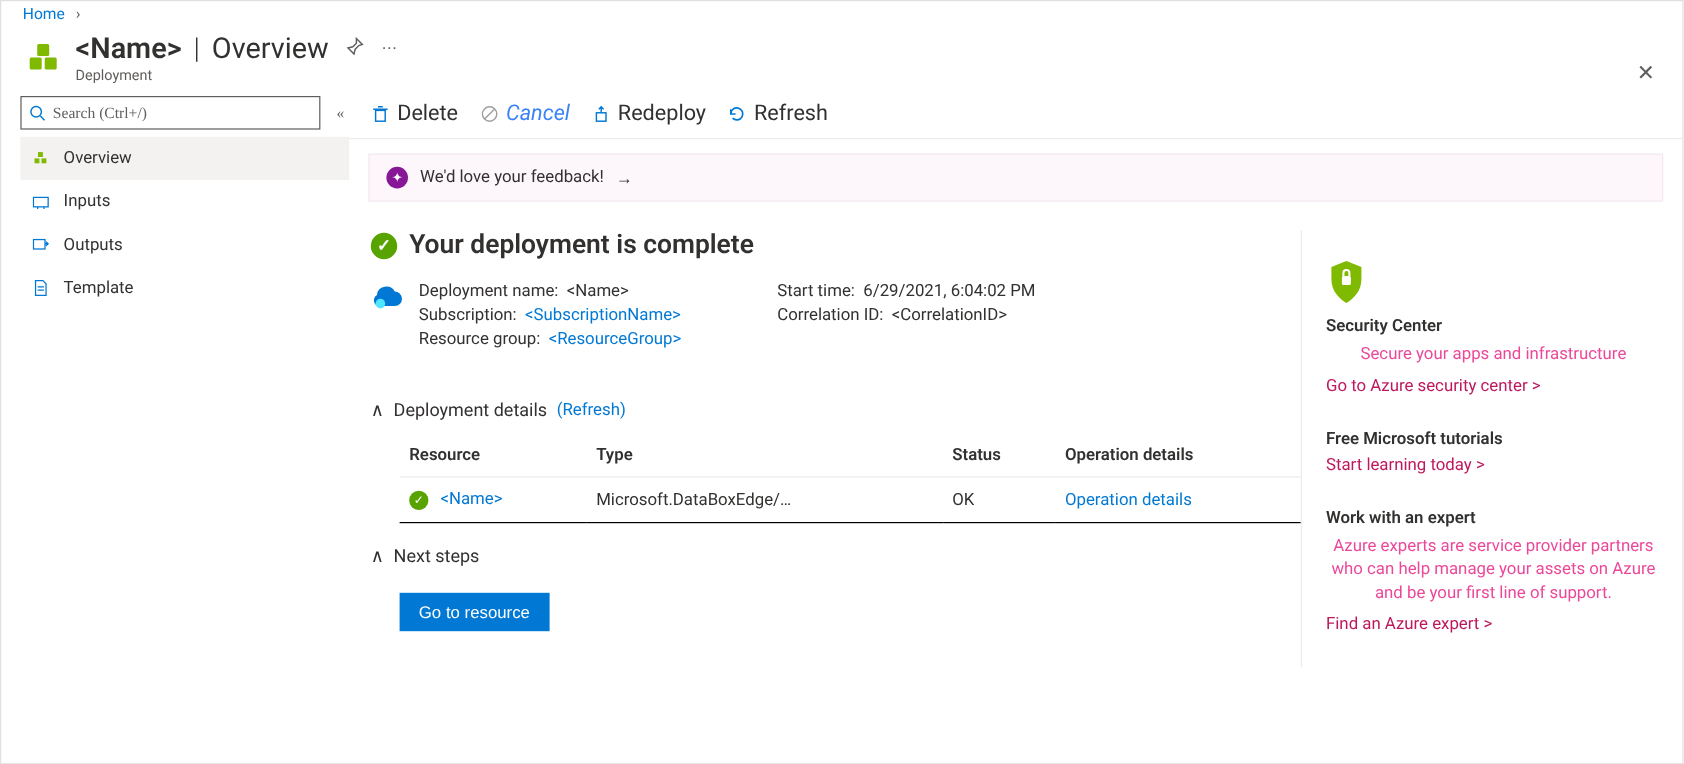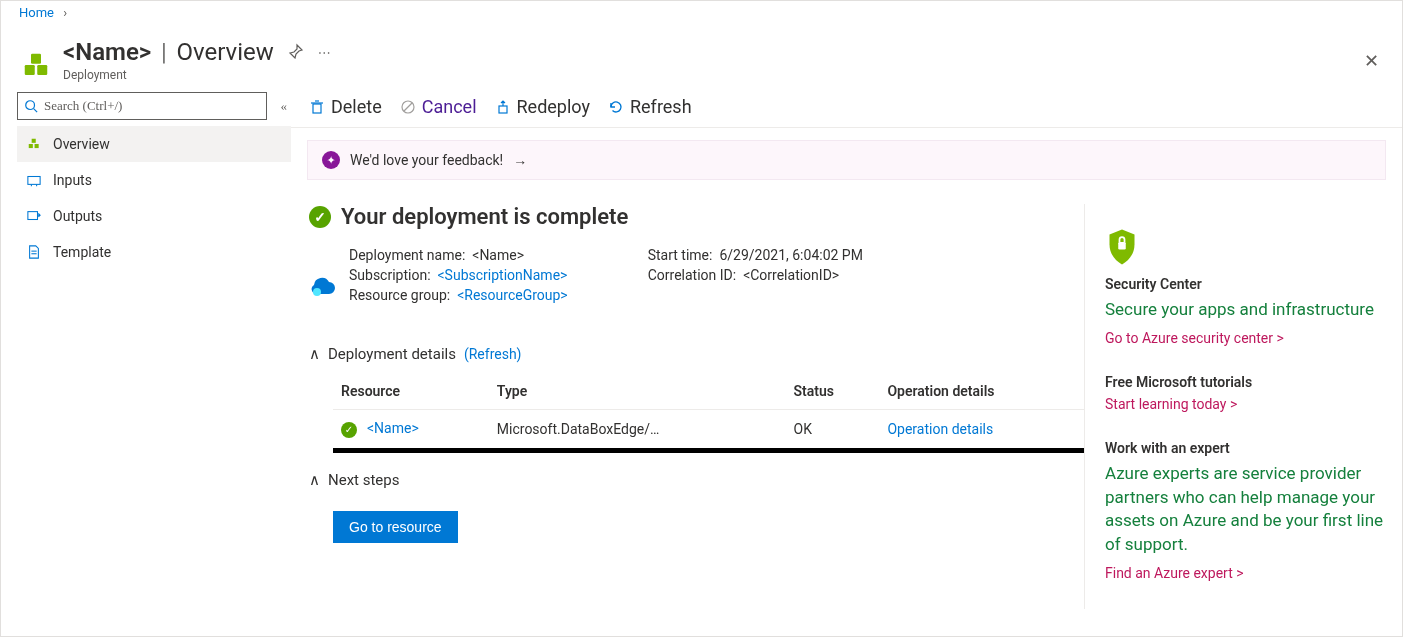--- a/index.html
+++ b/index.html
@@ -13,23 +13,22 @@
     overflow: hidden;
     border: 1px solid #e1dfdd;
   }
   .breadcrumb {
     padding: 4px 18px 6px;
     font-size: 13px;
   }
   .breadcrumb a { color: #0078d4; text-decoration: none; }
   .breadcrumb .chev { color: #605e5c; margin-left: 6px; }
   .page-header {
-    display: flex; align-items: flex-end;
+    display: flex; align-items: center;
     padding: 0 18px 4px;
-    margin-top: 12px;
   }
   .res-icon {
     width: 34px; height: 34px; margin-right: 10px;
     display:flex;align-items:center;justify-content:center;
   }
   .title-block { display:flex; flex-direction:column; }
   .title-row { display:flex; align-items:center; gap: 14px;}
   .title { font-size: 24px; font-weight: 600; }
   .title .sep { font-weight:300; margin: 0 4px;}
   .title .ov { font-weight:400; }
@@ -55,64 +54,64 @@
   .nav-item.active { background:#f3f2f1; font-weight:400; }
   .nav-item .nicon { width:16px; display:flex; }
   .main { flex:1; display:flex; border-left: none; }
   .content { flex:1; padding: 0 0 0 0; position:relative; }
   .toolbar {
     display:flex; align-items:center; gap:18px;
     padding: 10px 18px; border-bottom:1px solid #edebe9;
     font-size:18px;
   }
   .tbtn { display:flex; align-items:center; gap:6px; cursor:pointer; color:#323130;}
-  .tbtn.disabled { color:#4c1d95; cursor:default;}
+  .tbtn.disabled { color:#3b82f6; cursor:default;font-style:italic;}
   .tbtn svg { width:16px; height:16px; }
   .feedback-bar {
     background:#fdf6fb; border:1px solid #f3e8f1;
     margin: 12px 16px 0; padding:10px 14px;
     display:flex; align-items:center; gap:10px; font-size:14px;
   }
   .fb-circle {
     width:18px;height:18px;border-radius:50%;
     background:#881798; display:flex;align-items:center;justify-content:center;
     color:#fff; font-size:11px;
   }
   .complete-block { display:flex; padding: 24px 18px 0; }
   .left-col { flex:1; min-width:0; }
   .right-col { width:300px; border-left:1px solid #edebe9; padding: 24px 0 0 20px;}
   .status-title { display:flex; align-items:center; gap:10px; font-size:22px; font-weight:600; margin-bottom:18px;}
   .status-check {
     width:22px;height:22px;border-radius:50%;background:#57a300;display:flex;align-items:center;justify-content:center;color:#fff;font-size:14px;
   }
-  .info-row { display:flex; gap:12px;align-items:center; }
+  .info-row { display:flex; gap:12px; }
   .cloud-icon { width:28px; margin-top:2px; }
   .info-grid { display:flex; gap:80px; font-size:14px; margin-bottom:20px;}
   .info-col .line { margin-bottom:4px; }
   .info-col .k { color:#323130; }
   .info-col .v-link { color:#0078d4; }
   .section-head {
     display:flex; align-items:center; gap:8px; font-size:15px; font-weight:400;
     margin: 18px 0 10px;
   }
   .section-head .dl { color:#0078d4; font-weight:400; font-size:14px;}
   .dd-table { width: calc(100% - 24px); margin-left:24px; border-collapse:collapse; font-size:14px;}
   .dd-table th { text-align:left; font-weight:600; padding:10px 8px; border-bottom:1px solid #edebe9;}
-  .dd-table td { padding:10px 8px; border-bottom:5px solid #000000;}
+  .dd-table td { padding:10px 8px; border-bottom:1px solid #000000;}
   .row-check {
     width:16px;height:16px;border-radius:50%;background:#57a300;display:inline-flex;align-items:center;justify-content:center;color:#fff;font-size:10px; margin-right:10px;
   }
   .link { color:#0078d4; cursor:pointer; }
   .btn-primary {
     background:#0078d4; color:#fff; border:none;
     padding:8px 16px; font-size:14px; cursor:pointer; margin-top:12px; margin-left:24px;
   }
   .r-section { margin-bottom:28px; }
   .r-head { font-weight:600; font-size:14px; margin-bottom:6px;}
-  .r-text { font-size:17px; color:#15803d; margin-bottom:8px; line-height:1.4;}
+  .r-text { font-size:14px; color:#ec4899; margin-bottom:8px; line-height:1.4;text-align:center;}
   .r-link { color:#be185d; font-size:14px; cursor:pointer;}
   .shield {
     width:34px;height:38px;display:flex;align-items:center;justify-content:center;margin-bottom:10px;
   }
 </style>
 </head>
 <body>
 
 <div class="breadcrumb">
   <a href="#">Home</a>

